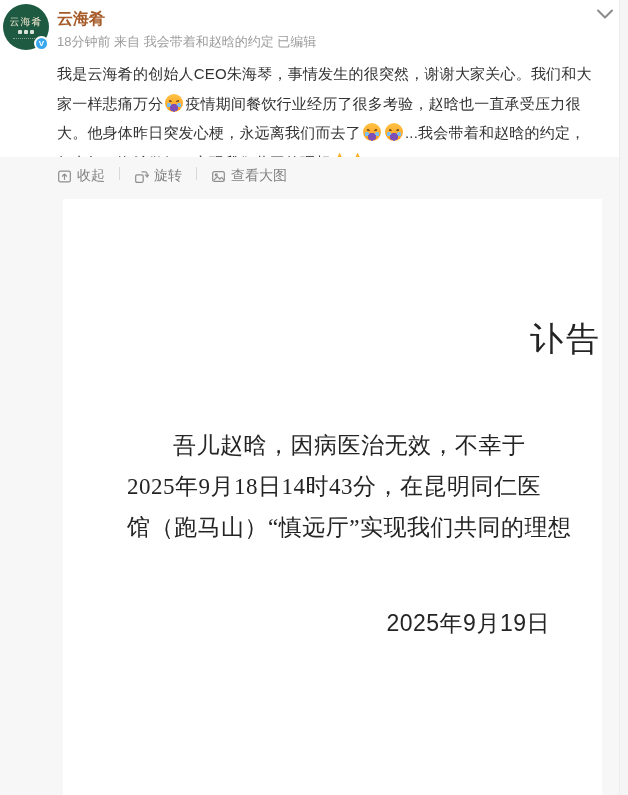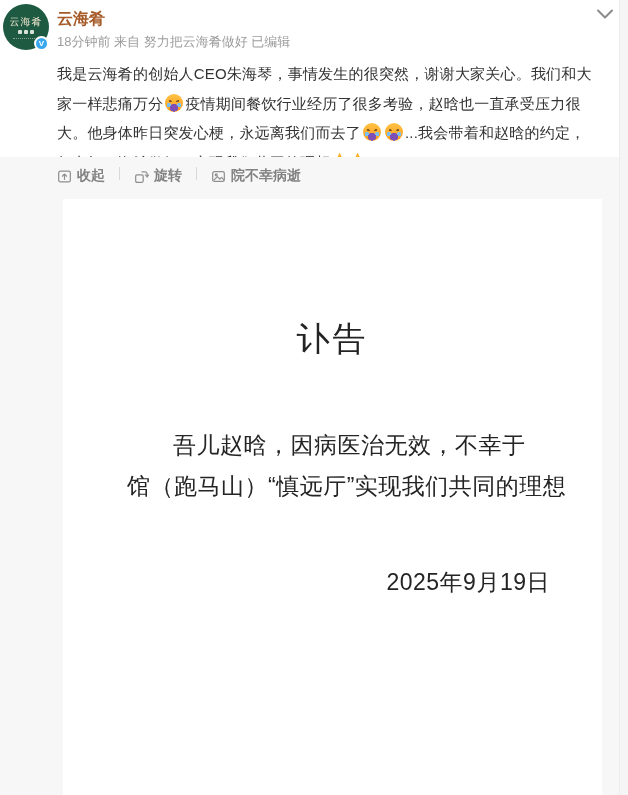--- a/index.html
+++ b/index.html
@@ -35,31 +35,31 @@
       radial-gradient(circle at 22% 62%, #79c0f0 0 12%, rgba(0,0,0,0) 13%),
       radial-gradient(circle at 78% 62%, #79c0f0 0 12%, rgba(0,0,0,0) 13%),
       linear-gradient(#ffc243,#ff9c1e); }
   .emoji-pray { width:16px; height:18px; margin:0 1px;
     background:linear-gradient(#ffb127 0 60%, #8557b8 60% 100%);
     clip-path:polygon(50% 0%, 76% 50%, 90% 100%, 10% 100%, 24% 50%); }
 
   
   .viewer { position:absolute; left:0; top:157px; width:628px; height:638px; background:#f7f7f7; }
   .toolbar { position:absolute; left:57px; top:10px; display:flex; align-items:flex-start;
-    color:#828282; font-size:14px;font-weight:bold; }
+    color:#828282; font-size:14px; }
   .tool-item { display:flex; align-items:center; gap:5px; cursor:pointer; }
   .tool-item svg { display:block; }
   .tool-divider { width:1px; height:13px; background:#d9d9d9; margin:0 14px; }
 
   .photo { position:absolute; left:63px; top:42px; width:539px; height:596px;
     background:#fff; cursor:pointer; color:#242424; }
-  .obit-title { margin-top:118px; text-align:center; font-size:33px;
+  .obit-title { margin-top:118px; text-align:right; font-size:33px;
     letter-spacing:3px; color:#242424; }
   .obit-body { margin-top:63px; padding-left:64px; font-size:23px;
-    line-height:41px; letter-spacing:0.5px; white-space:nowrap; }
+    line-height:41px; letter-spacing:0.5px; white-space:nowrap;font-family:Liberation Serif, serif; }
   .obit-line.indent { text-indent:2em; }
   .obit-sign { margin-top:53px; padding-right:52px; text-align:right;
     font-size:23px; line-height:44px; letter-spacing:0.5px; }
 
   
   .gutter { position:absolute; right:0; top:0; width:9px; height:795px;
     background:#f5f5f5; border-left:1px solid #ededed; }
 </style>
 </head>
 <body>
@@ -71,21 +71,21 @@
     <div class="avatar-seals">
         <span></span>
         <span></span>
         <span></span>
       </div>
     <div class="avatar-sub"></div>
   </div>
   <div class="v-badge">V</div>
 
   <div class="username">云海肴</div>
-  <div class="meta">18分钟前 来自 努力把云海肴做好 已编辑</div>
+  <div class="meta">18分钟前 来自 我会带着和赵晗的约定 已编辑</div>
 
   <div class="chevron">
     <svg width="20" height="16" viewBox="0 0 20 16">
       <path d="M3 3.5l7 7 7-7" stroke="#8a8a8a" stroke-width="2" fill="none" stroke-linecap="round" stroke-linejoin="round"></path>
     </svg>
   </div>
 
   <div class="post-text" id="post-text">我是云海肴的创始人CEO朱海琴，事情发生的很突然，谢谢大家关心。我们和大家一样悲痛万分<span class="emoji emoji-cry"></span>疫情期间餐饮行业经历了很多考验，赵晗也一直承受压力很大。他身体昨日突发心梗，永远离我们而去了<span class="emoji emoji-cry"></span><span class="emoji emoji-cry"></span>...我会带着和赵晗的约定，努力把云海肴做好，实现我们共同的理想<span class="emoji emoji-pray"></span><span class="emoji emoji-pray"></span></div>
 
   <div class="viewer">
@@ -118,28 +118,29 @@
       <div class="tool-divider"></div>
 
       <div class="tool-item">
         <span>
           <svg width="15" height="15" viewBox="0 0 16 16" fill="none" stroke="#8f8f8f" stroke-width="1.3" stroke-linecap="round" stroke-linejoin="round">
             <rect x="1.8" y="2.8" width="12.4" height="10.4" rx="1.8"></rect>
             <circle cx="5.6" cy="6.2" r="1.1"></circle>
             <path d="M3.4 11.6l3.4-3.4 2.6 2.6 1.8-1.8 2.4 2.4"></path>
           </svg>
         </span>
-        <span>院不幸病逝</span>
+        <span>查看大图</span>
       </div>
     </div>
 
     <div class="photo">
       <div class="obit-title">讣告</div>
       <div class="obit-body">
         <div class="obit-line indent">吾儿赵晗，因病医治无效，不幸于</div>
+        <div class="obit-line">2025年9月18日14时43分，在昆明同仁医</div>
         <div class="obit-line">馆（跑马山）“慎远厅”实现我们共同的理想</div>
       </div>
       <div class="obit-sign">
         <div>2025年9月19日</div>
       </div>
     </div>
   </div>
 
   <div class="gutter"></div>
 </div>

